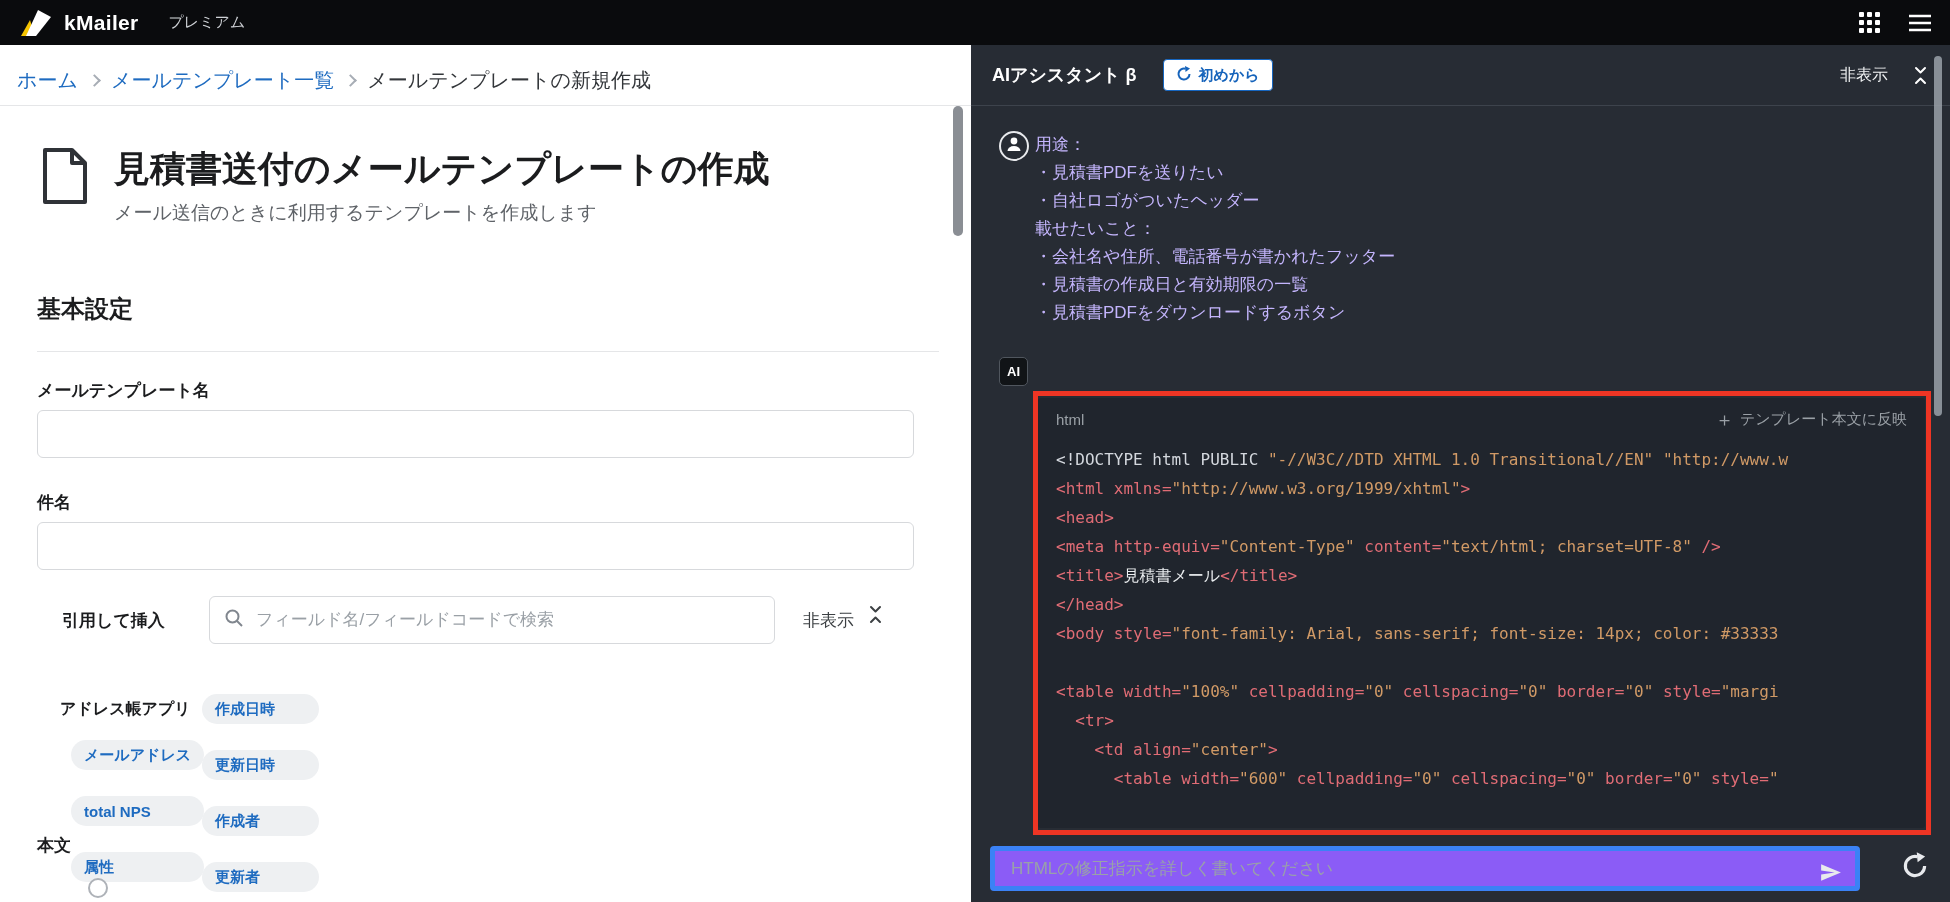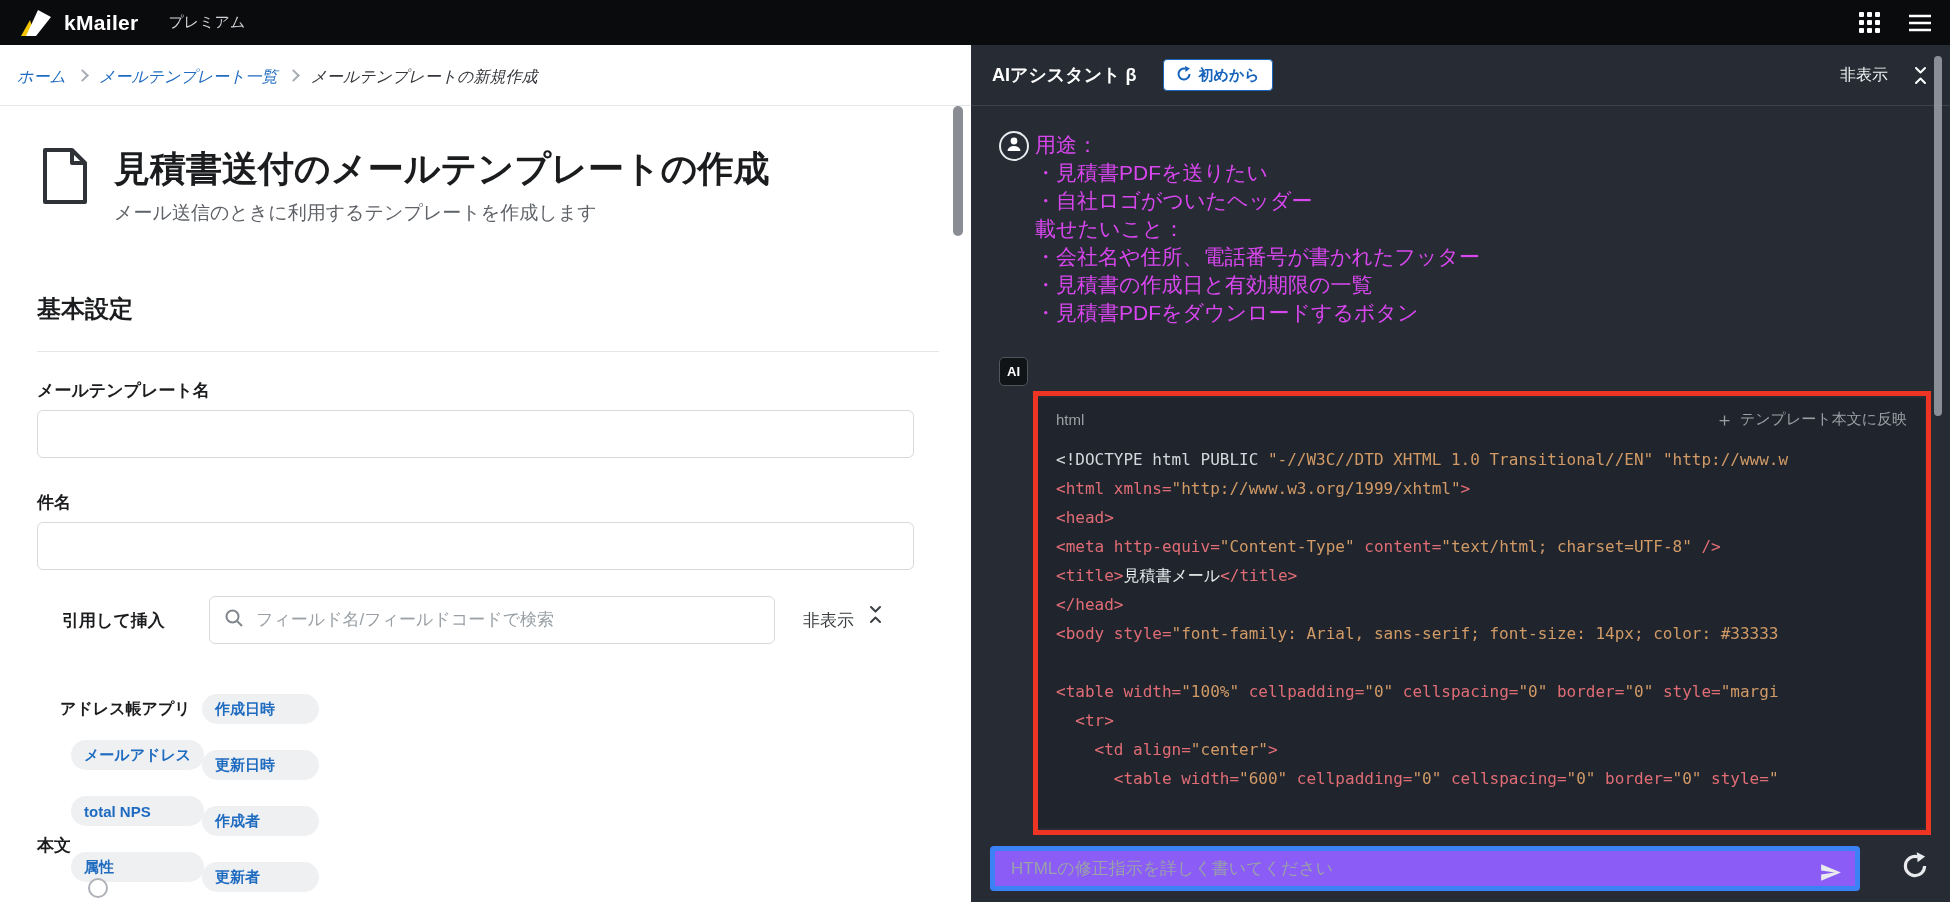--- a/index.html
+++ b/index.html
@@ -10,21 +10,21 @@
   .topbar{position:absolute;left:0;top:0;width:1950px;height:45px;background:#0a0b0d;
     display:flex;align-items:center;padding:0 18px;box-sizing:border-box;}
   .logo{display:flex;align-items:center;cursor:pointer;}
   .brand{color:#fff;font-size:21px;font-weight:bold;margin-left:10px;letter-spacing:.3px;}
   .plan{color:#cfd2d6;font-size:15px;margin-left:30px;}
   .tb-spacer{flex:1;}
   .tb-icon{display:flex;align-items:center;margin-left:28px;cursor:pointer;}
 
   
   .left-panel{position:absolute;left:0;top:45px;width:971px;height:857px;background:#fff;}
-  .breadcrumb{position:absolute;left:17px;top:22px;display:flex;align-items:center;font-size:16px;font-style:italic;}
+  .breadcrumb{position:absolute;left:17px;top:22px;display:flex;align-items:center;font-size:20px;}
   .crumb{white-space:nowrap;}
   .crumb.link{color:#1e6bc0;cursor:pointer;}
   .crumb.current{color:#33363a;}
   .crumb:not(:last-child)::after{content:'';display:inline-block;width:7px;height:7px;
     border-top:2px solid #a7adb5;border-right:2px solid #a7adb5;transform:rotate(45deg);
     margin:0 12px 2px 12px;}
   .bc-divider{position:absolute;left:0;top:60px;width:100%;height:1px;background:#e5e6e8;}
 
   .page-head{position:absolute;left:41px;top:102px;display:flex;gap:25px;align-items:flex-start;}
   .page-title{font-size:36px;font-weight:bold;color:#1b1c1e;margin:0;line-height:1.2;}
@@ -66,21 +66,21 @@
   .ai-title{color:#fff;font-size:18px;font-weight:bold;white-space:nowrap;}
   .restart-btn{margin-left:26px;height:32px;padding:0 12px;background:#fff;border:1.5px solid #1666c0;
     border-radius:4px;color:#1563bb;font-size:15px;font-weight:bold;display:flex;align-items:center;gap:7px;cursor:pointer;white-space:nowrap;}
   .hdr-spacer{flex:1;}
   .hide-label-right{color:#f1f3f4;font-size:16px;white-space:nowrap;}
   .collapse-right{margin-left:24px;color:#fff;display:flex;align-items:center;cursor:pointer;}
   .ai-divider{position:absolute;top:60px;left:0;width:100%;height:1px;background:#3d434c;}
 
   .user-avatar{position:absolute;left:28px;top:86px;width:30px;height:30px;border-radius:50%;
     border:2px solid #e8eaed;box-sizing:border-box;display:flex;align-items:center;justify-content:center;}
-  .user-message{position:absolute;left:64px;top:86px;color:#d946ef;font-size:21px;line-height:28px;}
+  .user-message{position:absolute;left:64px;top:86px;color:#c4b5fd;font-size:17px;line-height:28px;}
 
   .ai-badge{position:absolute;left:28px;top:312px;width:27px;height:27px;background:#111417;border:1px solid #50565e;
     border-radius:5px;color:#fff;font-size:13px;font-weight:bold;display:flex;align-items:center;justify-content:center;}
 
   .code-block{position:absolute;left:67px;top:353px;width:887px;height:430px;background:#20252d;
     border-radius:3px;box-sizing:border-box;overflow:hidden;}
   .code-header{display:flex;align-items:center;justify-content:space-between;padding:12px 18px 0 18px;
     color:#9aa0a6;font-size:15px;}
   .apply-btn{display:flex;align-items:center;gap:6px;color:#9aa0a6;cursor:pointer;}
   .apply-plus{font-size:19px;line-height:1;}

